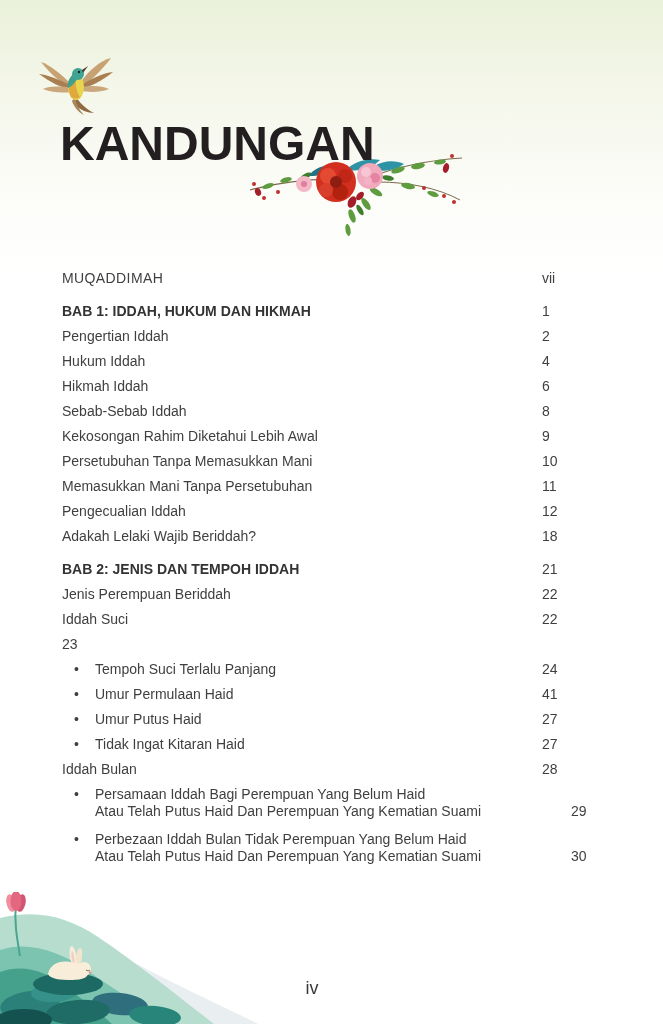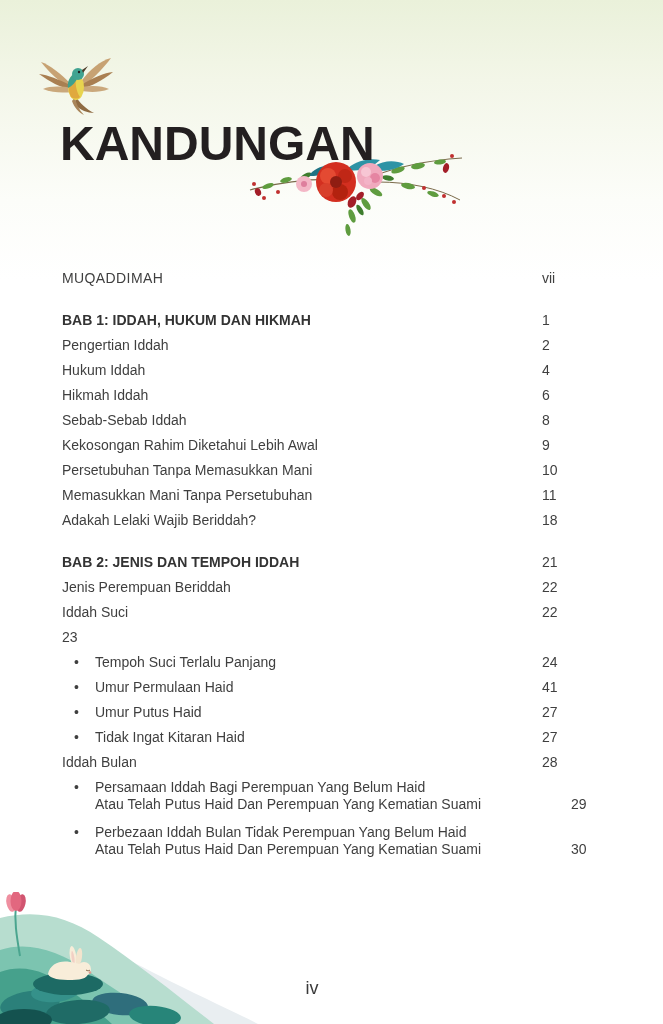--- a/index.html
+++ b/index.html
@@ -47,21 +47,21 @@
     font-size: 14px;
   }
   .row .label {
     width: 480px;
     line-height: 17px;
   }
   .row .page-num {
     line-height: 17px;
     white-space: nowrap;
   }
-  .row.gap { margin-top: 25px; }
+  .row.gap { margin-top: 16px; }
   .row.kind-chapter .label {
     font-weight: bold;
     color: #333333;
   }
   .row.kind-section .label { letter-spacing: 0.4px; }
   .row.kind-bullet .label { padding-left: 33px; position: relative; }
   .row.kind-bullet .label > div:first-child::before {
     content: "\2022";
     position: absolute;
     left: 12px;
@@ -236,20 +236,26 @@
         <div class="page-num">10</div>
       </div>
       <div class="row kind-entry">
         <div class="label">
           <div>Memasukkan Mani Tanpa Persetubuhan</div>
         </div>
         <div class="page-num">11</div>
       </div>
       <div class="row kind-entry">
         <div class="label">
+          <div>Pengecualian Iddah</div>
+        </div>
+        <div class="page-num">12</div>
+      </div>
+      <div class="row kind-entry">
+        <div class="label">
           <div>Adakah Lelaki Wajib Beriddah?</div>
         </div>
         <div class="page-num">18</div>
       </div>
       <div class="row kind-chapter gap">
         <div class="label">
           <div>BAB 2: JENIS DAN TEMPOH IDDAH</div>
         </div>
         <div class="page-num">21</div>
       </div>

